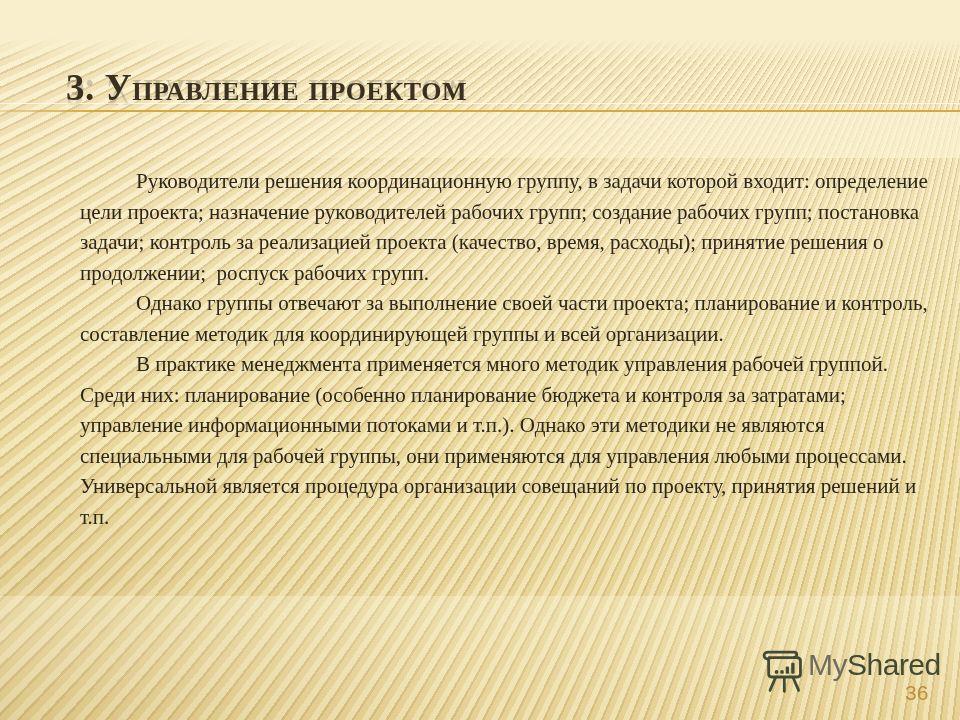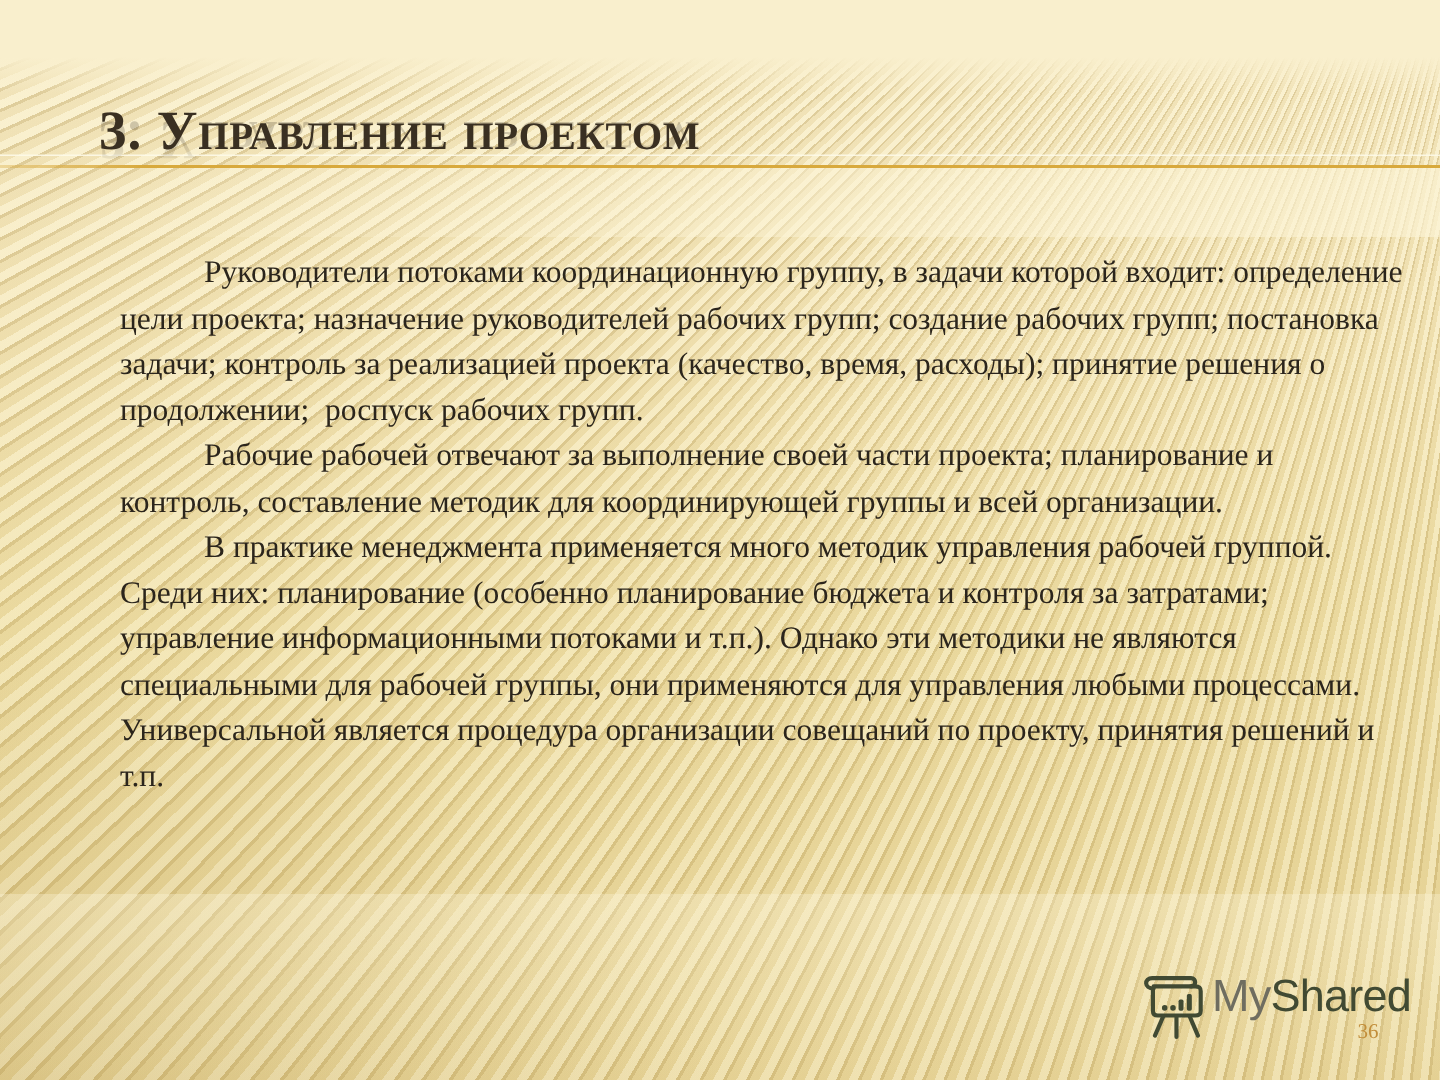--- a/index.html
+++ b/index.html
@@ -89,44 +89,44 @@
   .mylogo .logo-text{
     font-family:"Liberation Sans",sans-serif;
     font-size:30px;letter-spacing:-0.5px;line-height:1;
     padding-top:2px;
   }
   .logo-my{color:var(--logo_gray);}
   .logo-shared{color:var(--logo_olive);}
 
   .page-number{
     position:absolute;left:905px;top:681px;
-    font-family:Liberation Serif, serif;
-    font-size:14px;color:var(--page_num_color);
+    font-family:Liberation Sans, sans-serif;
+    font-size:21px;color:var(--page_num_color);
   }
 </style>
 </head>
 <body>
 
 <div class="slide">
 
   <div class="stripes"></div>
   <div class="shade-bl"></div>
   <div class="band-top"></div>
   <div class="band-under-title"></div>
   <div class="band-bottom"></div>
 
   <div class="rule-light"></div>
   <div class="rule-gold"></div>
 
   <div class="title-reflection">3. Управление проектом</div>
   <h1 class="slide-title">3. Управление проектом</h1>
 
   <div class="body-text">
-      <p class="para"><span>Руководители потоками </span><b>координационную группу</b><span>, в задачи которой входит: определение цели проекта; назначение руководителей рабочих групп; создание рабочих групп; постановка задачи; контроль за реализацией проекта (качество, время, расходы); принятие решения о продолжении;&nbsp; роспуск рабочих групп.</span></p>
-      <p class="para"><b>Рабочие рабочей</b><span> отвечают за выполнение своей части проекта; планирование и контроль, составление методик для координирующей группы и всей организации.</span></p>
+      <p class="para"><span>Руководители решения </span><b>координационную группу</b><span>, в задачи которой входит: определение цели проекта; назначение руководителей рабочих групп; создание рабочих групп; постановка задачи; контроль за реализацией проекта (качество, время, расходы); принятие решения о продолжении;&nbsp; роспуск рабочих групп.</span></p>
+      <p class="para"><b>Однако группы</b><span> отвечают за выполнение своей части проекта; планирование и контроль, составление методик для координирующей группы и всей организации.</span></p>
       <p class="para"><span>В практике менеджмента применяется много методик управления рабочей группой. Среди них: планирование (особенно планирование бюджета и контроля за затратами; управление информационными потоками и т.п.). Однако эти методики не являются специальными для рабочей группы, они применяются для управления любыми процессами. Универсальной является процедура организации совещаний по проекту, принятия решений и т.п.</span></p>
     </div>
 
   <div class="mylogo">
     <span>
       <svg width="48" height="46" viewBox="0 0 52 48" aria-hidden="true">
         <g fill="none" stroke="#414a33" stroke-width="3" stroke-linecap="round" stroke-linejoin="round">
           <path d="M12 11 C5 11 5 3.5 11 3.5 L39 3.5 C43 3.5 43 9.5 39 9.5"></path>
           <path d="M12 9.5 L42 9.5 C45 9.5 46 10.5 46 13 L46 27 C46 29.5 45 30.5 42 30.5 L15 30.5 C12.5 30.5 11.5 29.5 11.5 27 L11.5 11"></path>
         </g>

